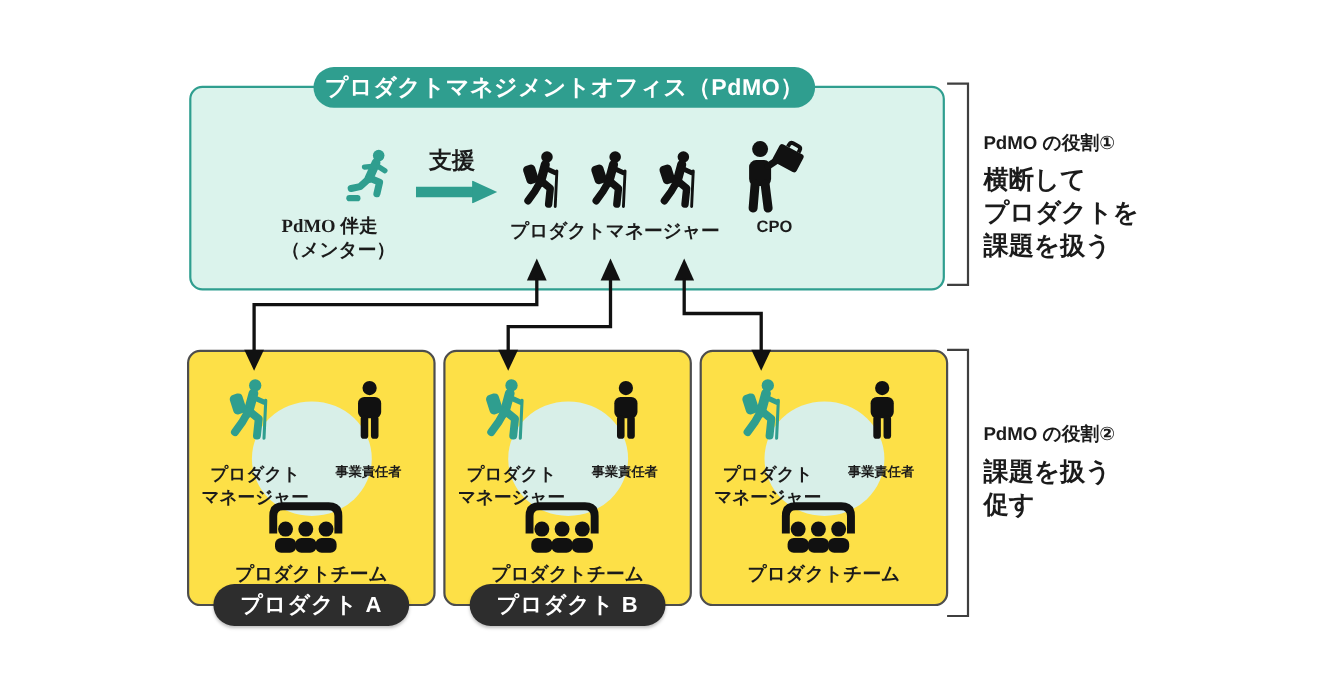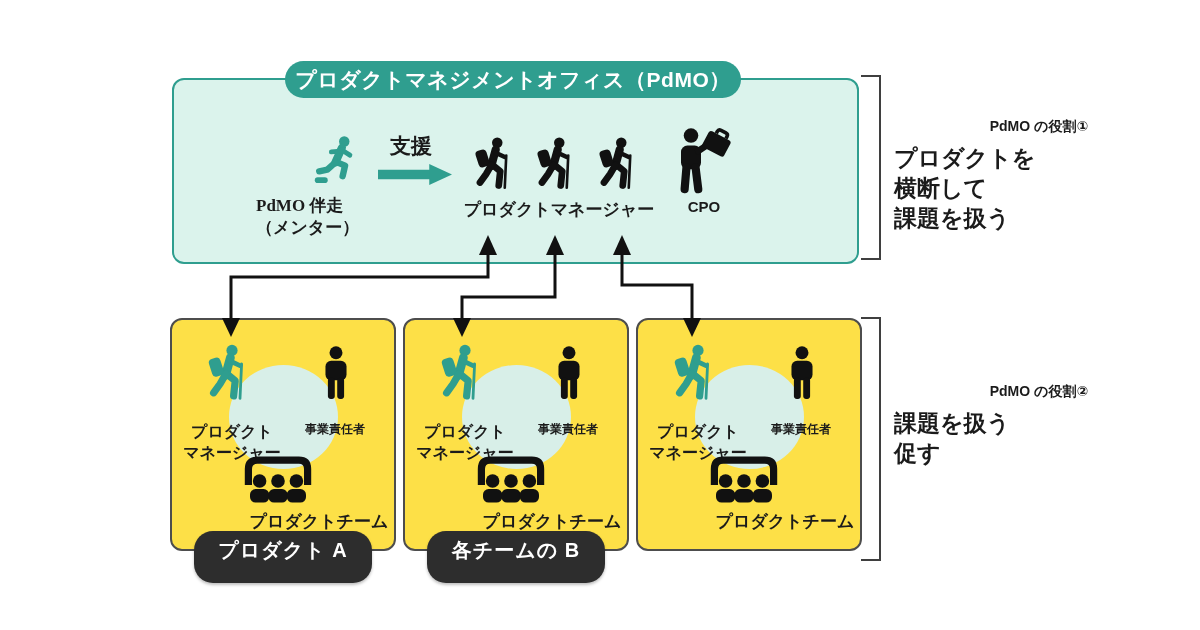--- a/index.html
+++ b/index.html
@@ -49,32 +49,32 @@
   }
   .pbox-a{left:170px;} .pbox-b{left:403px;} .pbox-c{left:636px;}
   .pcircle{position:absolute;left:57px;top:45px;width:109px;height:104px;
     background:var(--mint);border-radius:50%;}
   .p-hiker{position:absolute;left:32px;top:21px;width:48px;height:62px;color:var(--teal);}
   .p-owner{position:absolute;left:147px;top:23px;width:34px;height:60px;color:#111;}
   .plabel{position:absolute;font-weight:700;color:var(--ink);text-align:center;}
   .plabel.pm{left:0;top:101px;width:120px;font-size:16px;line-height:21px;}
   .plabel.owner{left:108px;top:101px;width:110px;font-size:12px;}
   .p-team{position:absolute;left:66px;top:124px;width:80px;height:66px;color:#111;}
-  .plabel.team{left:12px;top:190px;width:222px;font-size:17px;padding-left:24px;}
+  .plabel.team{left:0;top:190px;width:222px;font-size:17px;}
   .ppill{
     position:absolute;left:50%;top:211px;transform:translateX(-50%);
-    width:178px;height:52px;background:var(--pill-dark);border-radius:19px;z-index:7;
+    width:178px;height:38px;background:var(--pill-dark);border-radius:19px;z-index:7;
     color:#fff;font-size:20px;font-weight:700;text-align:center;line-height:38px;letter-spacing:1px;
     box-shadow:0 2px 3px rgba(0,0,0,.25);
   }
 
   
   .role{position:absolute;left:894px;width:290px;}
   .role-1{top:118px;} .role-2{top:383px;}
-  .role-heading{font-size:14px;font-weight:700;margin-bottom:7px;text-align:center;}
+  .role-heading{font-size:17px;font-weight:700;margin-bottom:7px;}
   .role-line{font-size:23px;font-weight:700;line-height:30px;}
 </style>
 </head>
 <body>
 
 <svg width="0" height="0" style="position:absolute" aria-hidden="true">
   <defs>
     <symbol id="sym-hiker" viewBox="0 0 60 72">
       <circle cx="35" cy="9" r="7" fill="currentColor"></circle>
       <path d="M33 18 L27 40" stroke="currentColor" stroke-width="11" stroke-linecap="round" fill="none"></path>
@@ -209,21 +209,21 @@
       </svg>
     <div class="plabel pm">
       <div>プロダクト</div>
       <div>マネージャー</div>
     </div>
     <div class="plabel owner">事業責任者</div>
     <svg class="p-team">
         <use href="#sym-team"></use>
       </svg>
     <div class="plabel team">プロダクトチーム</div>
-    <div class="ppill">各チームの B</div>
+    <div class="ppill">プロダクト B</div>
   </div>
 
   <div class="pbox pbox-c">
     <div class="pcircle"></div>
     <svg class="p-hiker">
         <use href="#sym-hiker"></use>
       </svg>
     <svg class="p-owner">
         <use href="#sym-person"></use>
       </svg>
@@ -233,22 +233,22 @@
     </div>
     <div class="plabel owner">事業責任者</div>
     <svg class="p-team">
         <use href="#sym-team"></use>
       </svg>
     <div class="plabel team">プロダクトチーム</div>
   </div>
 
   <div class="role role-1">
     <div class="role-heading">PdMO の役割①</div>
+    <div class="role-line">横断して</div>
     <div class="role-line">プロダクトを</div>
-    <div class="role-line">横断して</div>
     <div class="role-line">課題を扱う</div>
   </div>
 
   <div class="role role-2">
     <div class="role-heading">PdMO の役割②</div>
     <div class="role-line">課題を扱う</div>
     <div class="role-line">促す</div>
   </div>
 
 </div>

